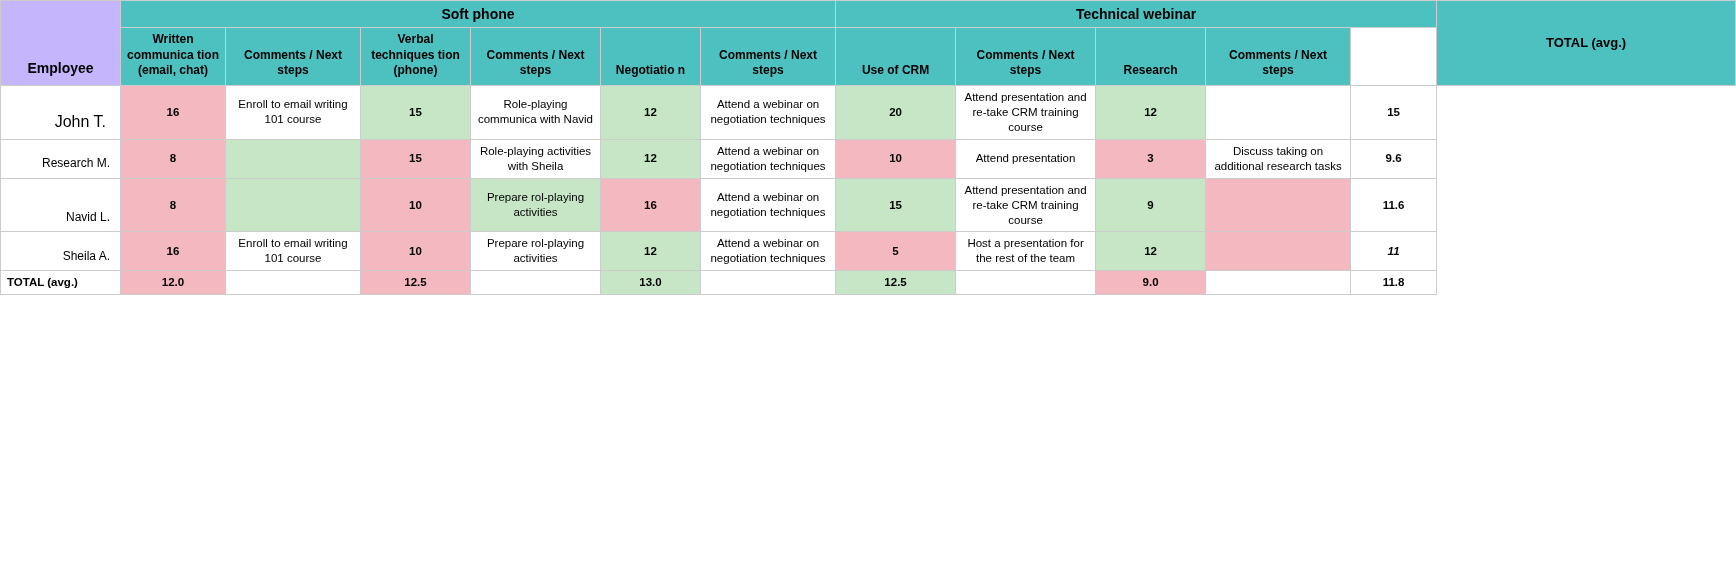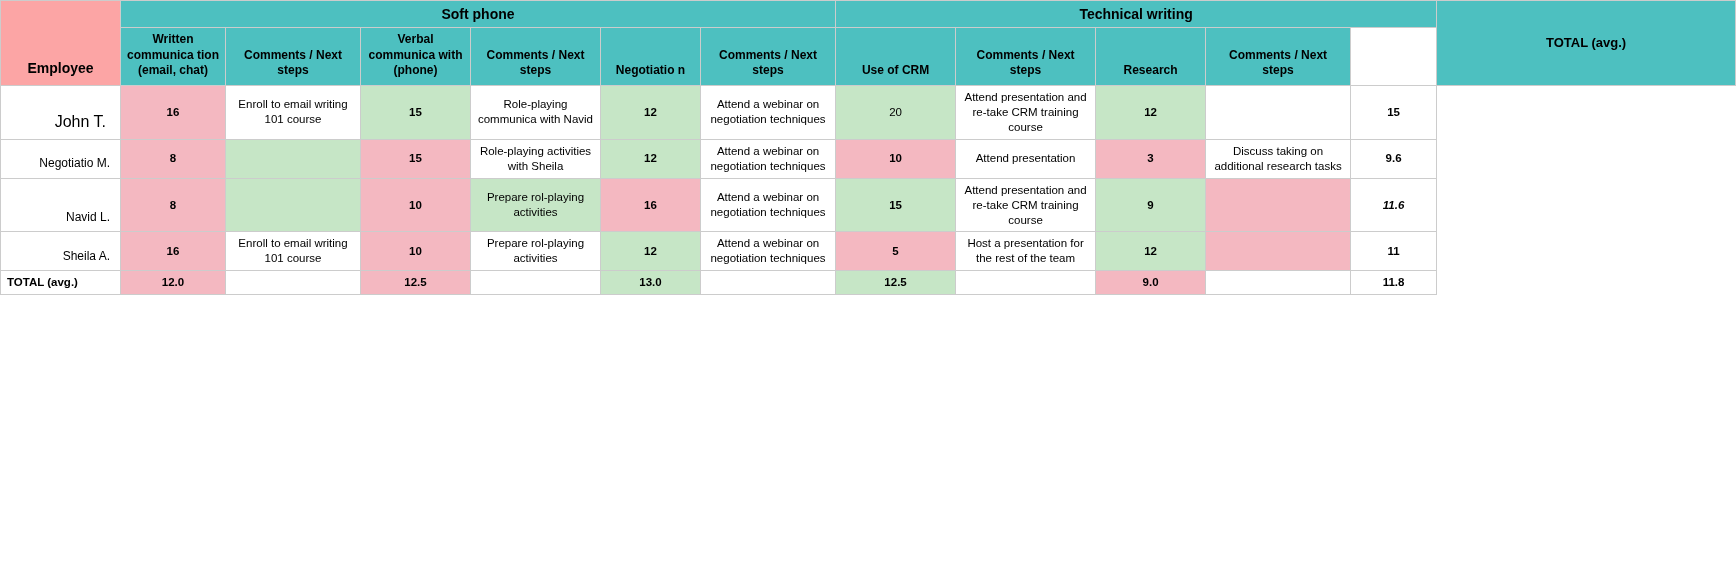--- a/index.html
+++ b/index.html
@@ -51,21 +51,21 @@
     .total-row td {
       font-weight: bold;
     }
     
     td, th {
       font-size: 11.5px;
       line-height: 1.3;
     }
     
     .section-header-empty {
-      background-color: #fca5a5;
+      background-color: #c4b5fd;
       border: 1px solid #ccc;
     }
   </style>
 </head>
 <body>
 
 <div class="table-container">
   <table>
     <colgroup>
       <col style="width:120px">
@@ -78,53 +78,53 @@
       <col style="width:120px">
       <col style="width:140px">
       <col style="width:110px">
       <col style="width:145px">
       <col style="width:86px">
     </colgroup>
     <thead>
       <tr>
         <th class="section-header-empty" rowspan="2" style="font-weight:bold;font-size:14px;vertical-align:bottom;padding-bottom:8px;">Employee</th>
         <th colspan="6" class="header-group">Soft phone</th>
-        <th colspan="5" class="header-group">Technical writing</th>
+        <th colspan="5" class="header-group">Technical webinar</th>
         <th class="section-header-empty" rowspan="2" style="font-weight:bold;font-size:13px;background-color:#4dc0c0;">TOTAL (avg.)</th>
       </tr>
       <tr>
         <th class="header-sub">Written communica tion (email, chat)</th>
         <th class="header-sub">Comments / Next steps</th>
-        <th class="header-sub">Verbal communica with (phone)</th>
+        <th class="header-sub">Verbal techniques tion (phone)</th>
         <th class="header-sub">Comments / Next steps</th>
         <th class="header-sub">Negotiatio n</th>
         <th class="header-sub">Comments / Next steps</th>
         <th class="header-sub">Use of CRM</th>
         <th class="header-sub">Comments / Next steps</th>
         <th class="header-sub">Research</th>
         <th class="header-sub">Comments / Next steps</th>
       </tr>
     </thead>
     <tbody id="table-body">
     <tr>
           <td class="bg-white" style="text-align:right;padding-right:14px;font-size:16px;vertical-align:bottom;padding-bottom:6px;">John T.</td>
           <td class="bg-pink" style="font-weight:bold;">16</td>
           <td class="bg-white" style="">Enroll to email writing 101 course</td>
           <td class="bg-green" style="font-weight:bold;">15</td>
           <td class="bg-white" style="">Role-playing communica with Navid</td>
           <td class="bg-green" style="font-weight:bold;">12</td>
           <td class="bg-white" style="">Attend a webinar on negotiation techniques</td>
-          <td class="bg-green" style="font-weight:normal;">20</td>
+          <td class="bg-green" style="font-weight:bold;">20</td>
           <td class="bg-white" style="">Attend presentation and re-take CRM training course</td>
           <td class="bg-green" style="font-weight:bold;">12</td>
           <td class="bg-white" style=""></td>
           <td class="bg-white" style="font-weight:bold;">15</td>
         </tr>
         <tr>
-          <td class="bg-white" style="text-align:right;padding-right:10px;font-size:12px;vertical-align:bottom;padding-bottom:6px;">Negotiatio M.</td>
+          <td class="bg-white" style="text-align:right;padding-right:10px;font-size:12px;vertical-align:bottom;padding-bottom:6px;">Research M.</td>
           <td class="bg-pink" style="font-weight:bold;">8</td>
           <td class="bg-green" style=""></td>
           <td class="bg-pink" style="font-weight:bold;">15</td>
           <td class="bg-white" style="">Role-playing activities with Sheila</td>
           <td class="bg-green" style="font-weight:bold;">12</td>
           <td class="bg-white" style="">Attend a webinar on negotiation techniques</td>
           <td class="bg-pink" style="font-weight:bold;">10</td>
           <td class="bg-white" style="">Attend presentation</td>
           <td class="bg-pink" style="font-weight:bold;">3</td>
           <td class="bg-white" style="">Discuss taking on additional research tasks</td>
@@ -135,35 +135,35 @@
           <td class="bg-pink" style="font-weight:bold;">8</td>
           <td class="bg-green" style=""></td>
           <td class="bg-pink" style="font-weight:bold;">10</td>
           <td class="bg-green" style="">Prepare rol-playing activities</td>
           <td class="bg-pink" style="font-weight:bold;">16</td>
           <td class="bg-white" style="">Attend a webinar on negotiation techniques</td>
           <td class="bg-green" style="font-weight:bold;">15</td>
           <td class="bg-white" style="">Attend presentation and re-take CRM training course</td>
           <td class="bg-green" style="font-weight:bold;">9</td>
           <td class="bg-pink" style=""></td>
-          <td class="bg-white" style="font-weight:bold;font-style:italic;">11.6</td>
+          <td class="bg-white" style="font-weight:bold;">11.6</td>
         </tr>
         <tr>
           <td class="bg-white" style="text-align:right;padding-right:10px;font-size:12px;vertical-align:bottom;padding-bottom:6px;">Sheila A.</td>
           <td class="bg-pink" style="font-weight:bold;">16</td>
           <td class="bg-white" style="">Enroll to email writing 101 course</td>
           <td class="bg-pink" style="font-weight:bold;">10</td>
           <td class="bg-white" style="">Prepare rol-playing activities</td>
           <td class="bg-green" style="font-weight:bold;">12</td>
           <td class="bg-white" style="">Attend a webinar on negotiation techniques</td>
           <td class="bg-pink" style="font-weight:bold;">5</td>
           <td class="bg-white" style="">Host a presentation for the rest of the team</td>
           <td class="bg-green" style="font-weight:bold;">12</td>
           <td class="bg-pink" style=""></td>
-          <td class="bg-white" style="font-weight:bold;">11</td>
+          <td class="bg-white" style="font-weight:bold;font-style:italic;">11</td>
         </tr>
         <tr class="total-row">
           <td style="text-align:left;padding-left:6px;font-weight:bold;">TOTAL (avg.)</td>
           <td class="bg-pink" style="font-weight:bold;">12.0</td>
           <td class="bg-white"></td>
           <td class="bg-pink" style="font-weight:bold;">12.5</td>
           <td class="bg-white"></td>
           <td class="bg-green" style="font-weight:bold;">13.0</td>
           <td class="bg-white"></td>
           <td class="bg-green" style="font-weight:bold;">12.5</td>

